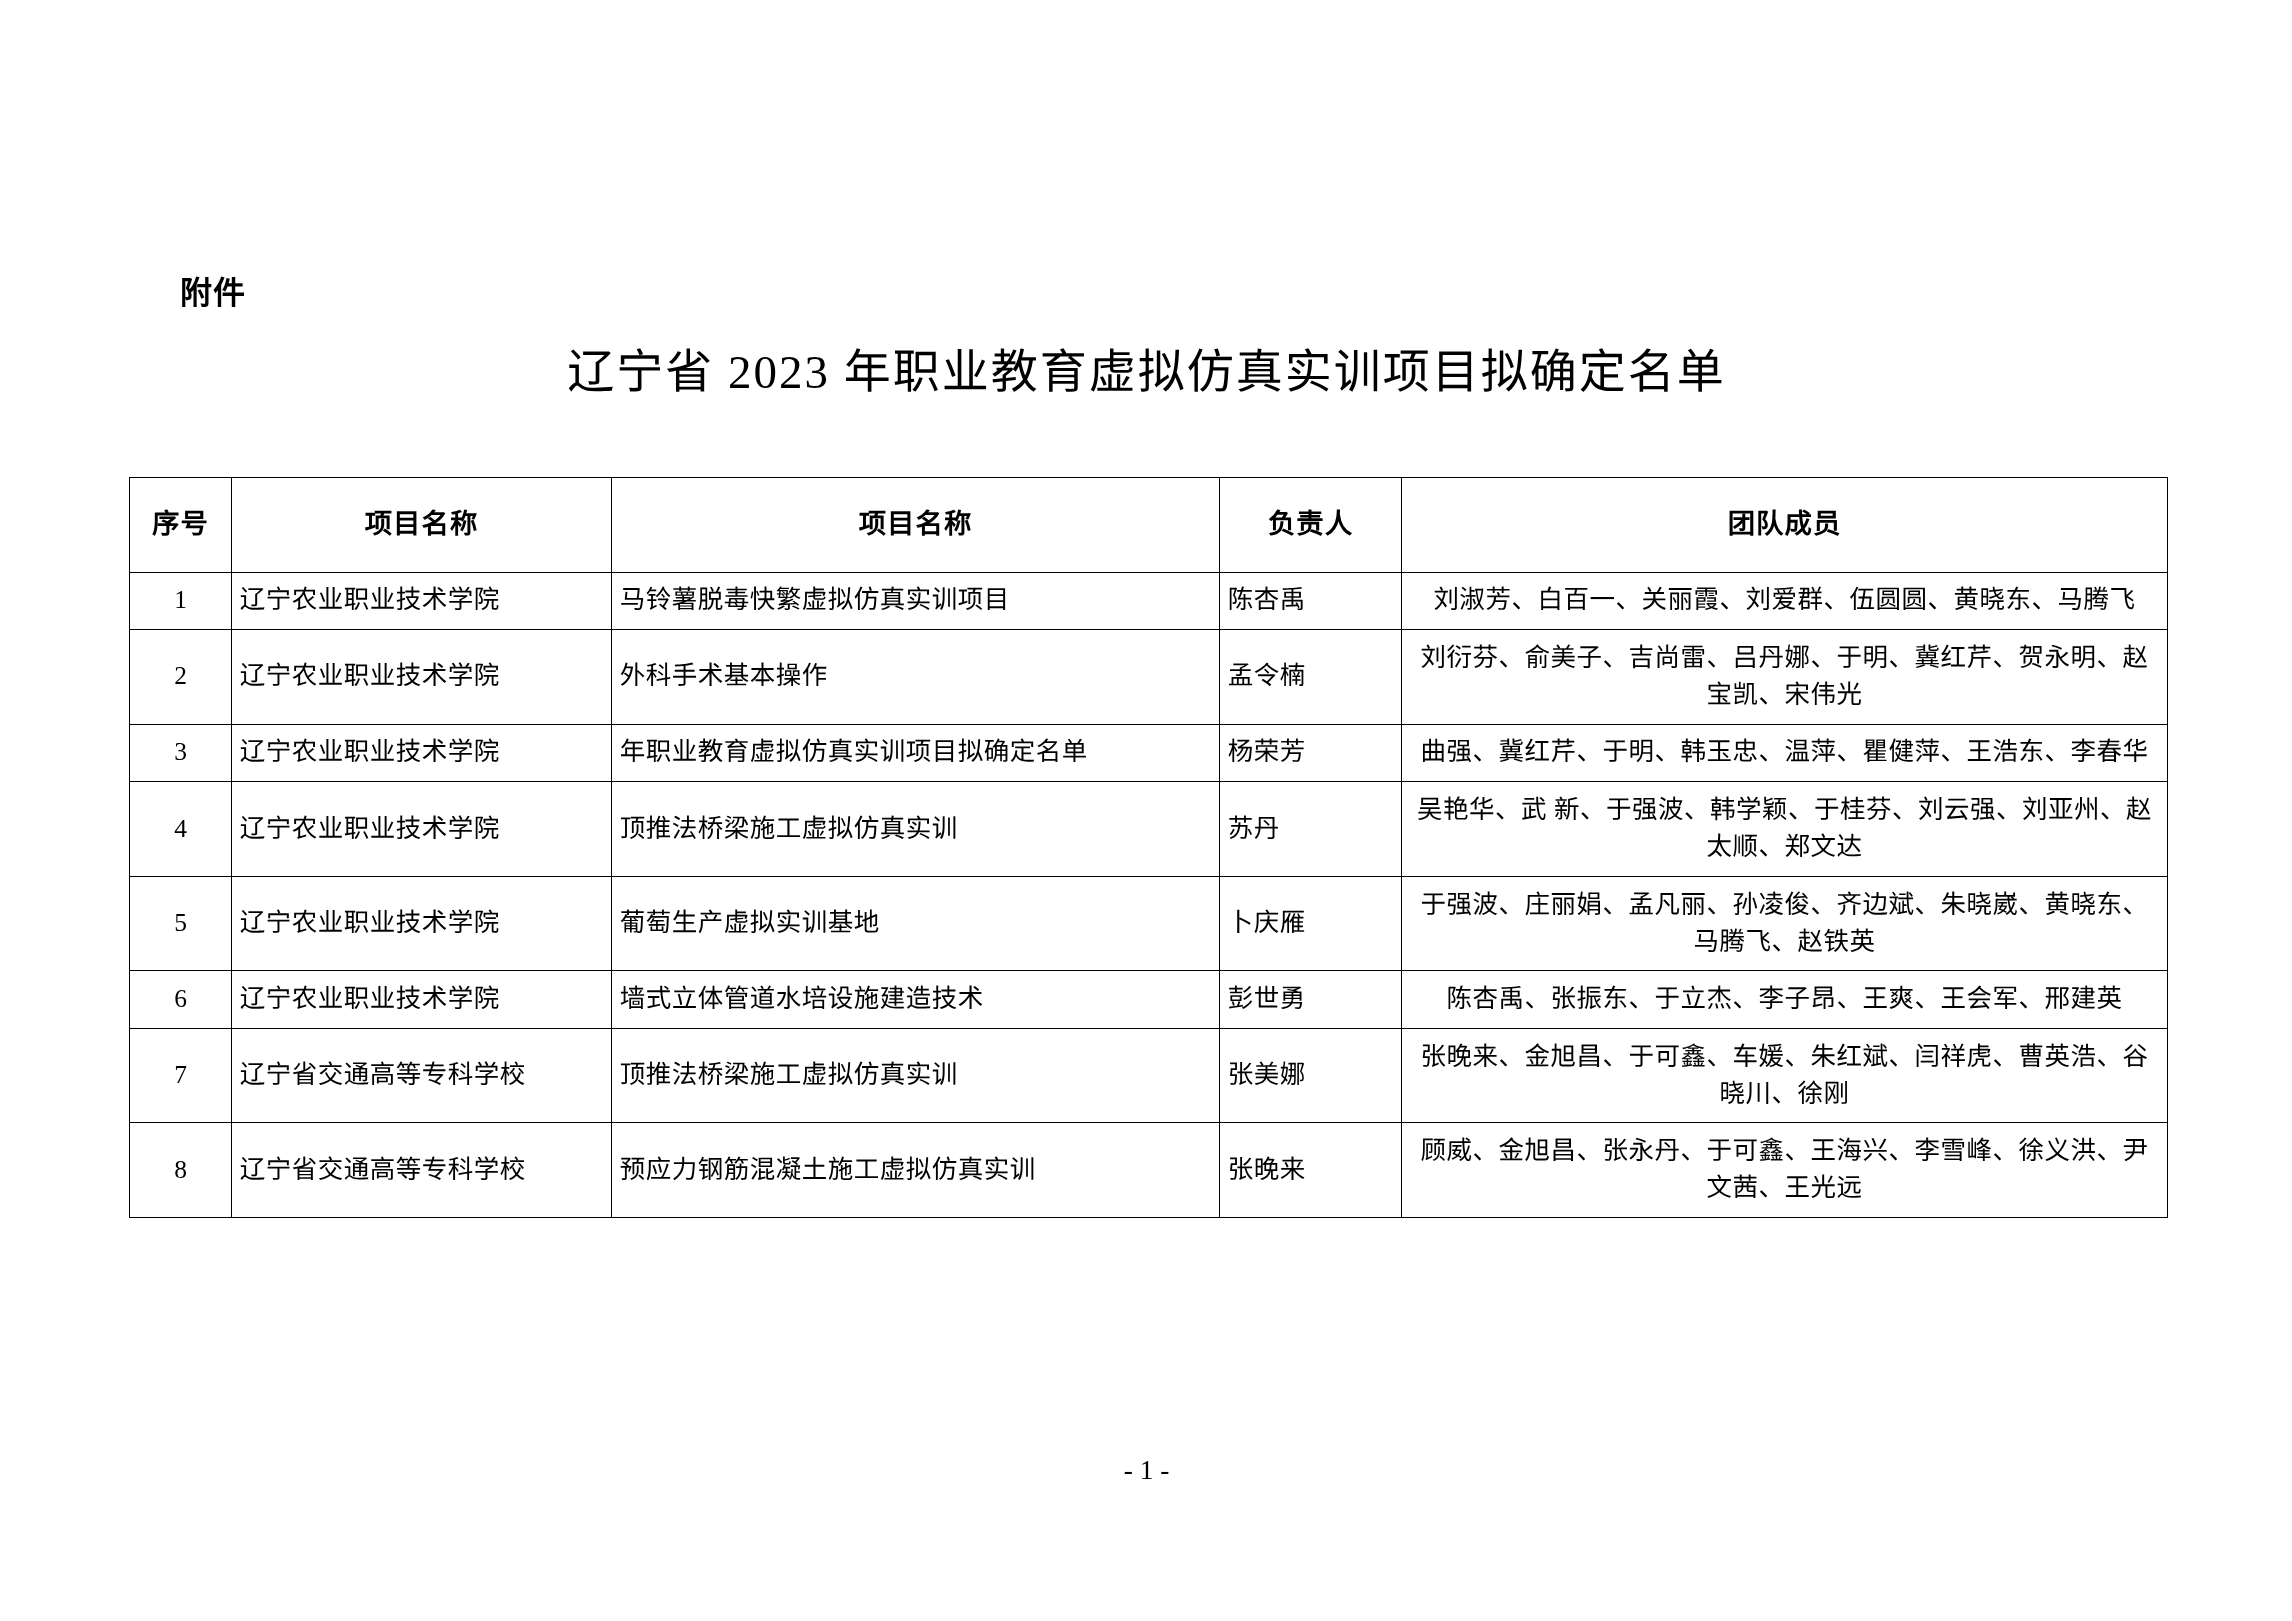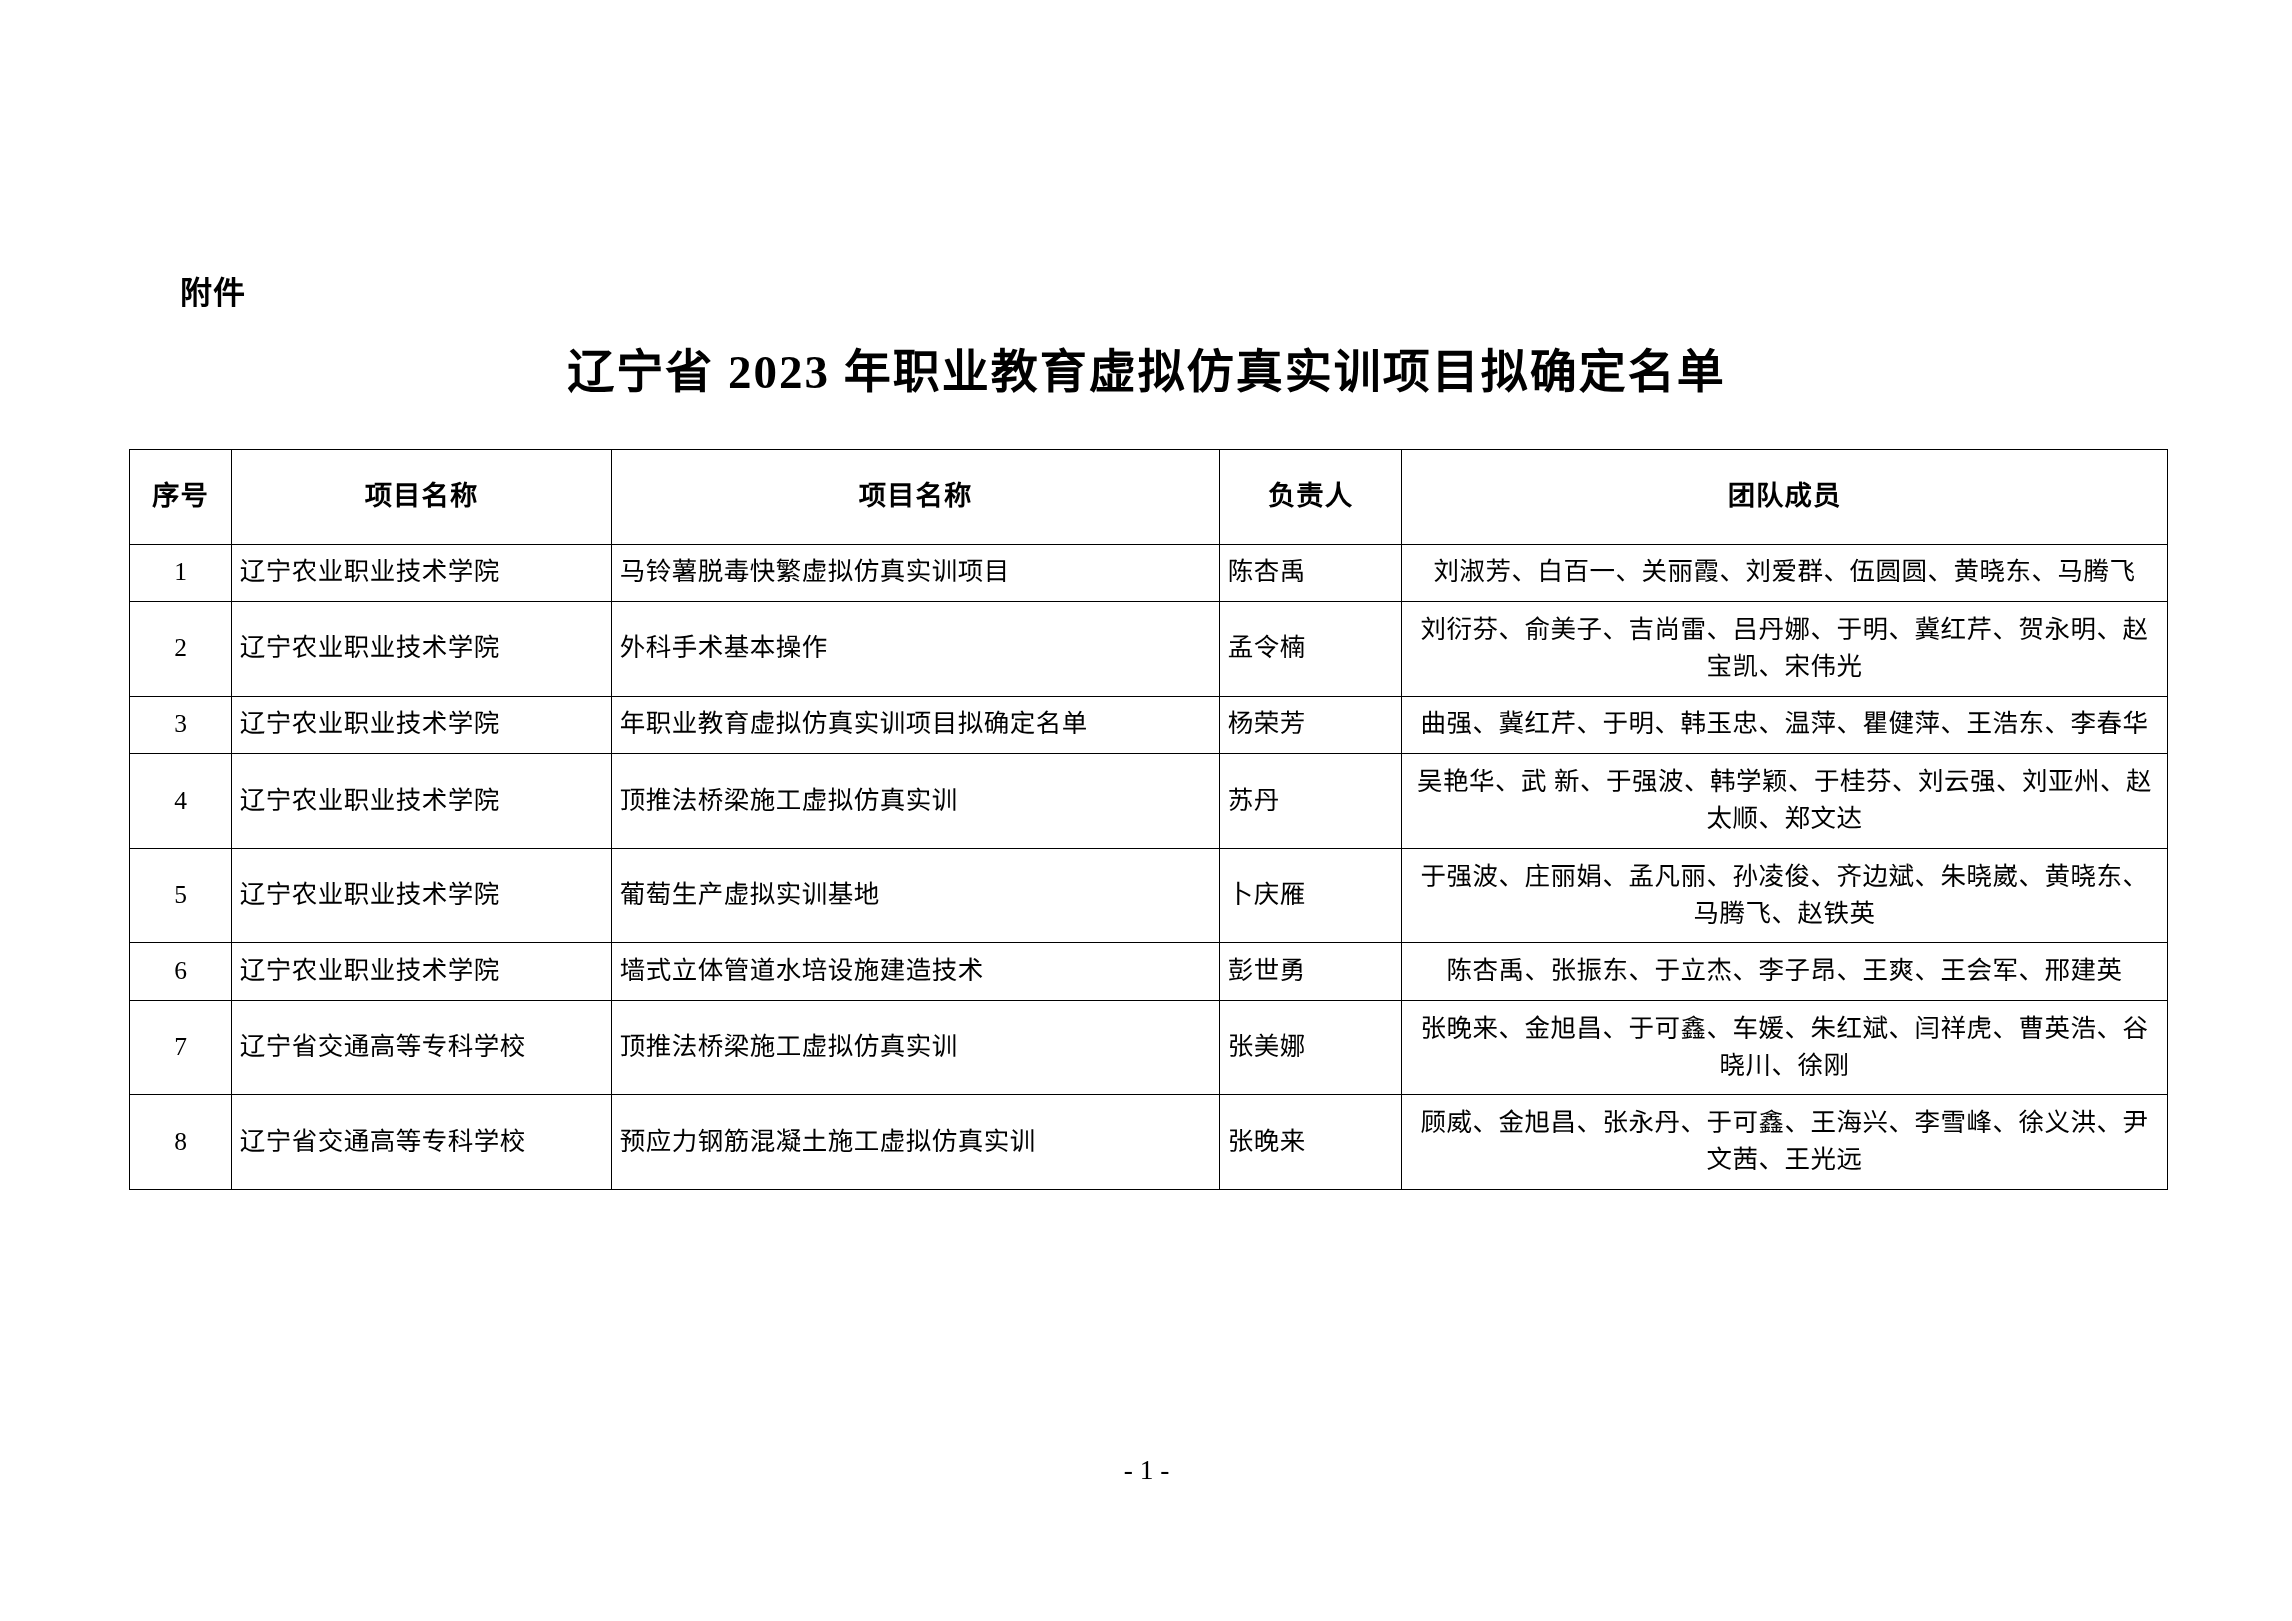--- a/index.html
+++ b/index.html
@@ -30,34 +30,35 @@
     letter-spacing: 1px;
     font-family: "Liberation Serif", "DejaVu Serif", serif;
   }
   .doc-title {
     position: absolute;
     left: 0;
     right: 0;
     top: 333px;
     text-align: center;
     font-size: 47px;
-    font-weight: 700;
+    font-weight: 400;
     letter-spacing: 2px;
     font-family: "Liberation Serif", "DejaVu Serif", serif;
   }
   .table-wrap {
     position: absolute;
     left: 129px;
     top: 449px;
     width: 2039px;
   }
   table.main-table {
     border-collapse: collapse;
     width: 2039px;
     table-layout: fixed;
+    margin-top: 28px;
   }
   table.main-table th,
   table.main-table td {
     border: 1.6px solid #000000;
     padding: 9.8px 7.8px;
     font-size: 25.5px;
     line-height: 1.45;
     vertical-align: middle;
     font-family: "Liberation Serif", "DejaVu Serif", serif;
   }

